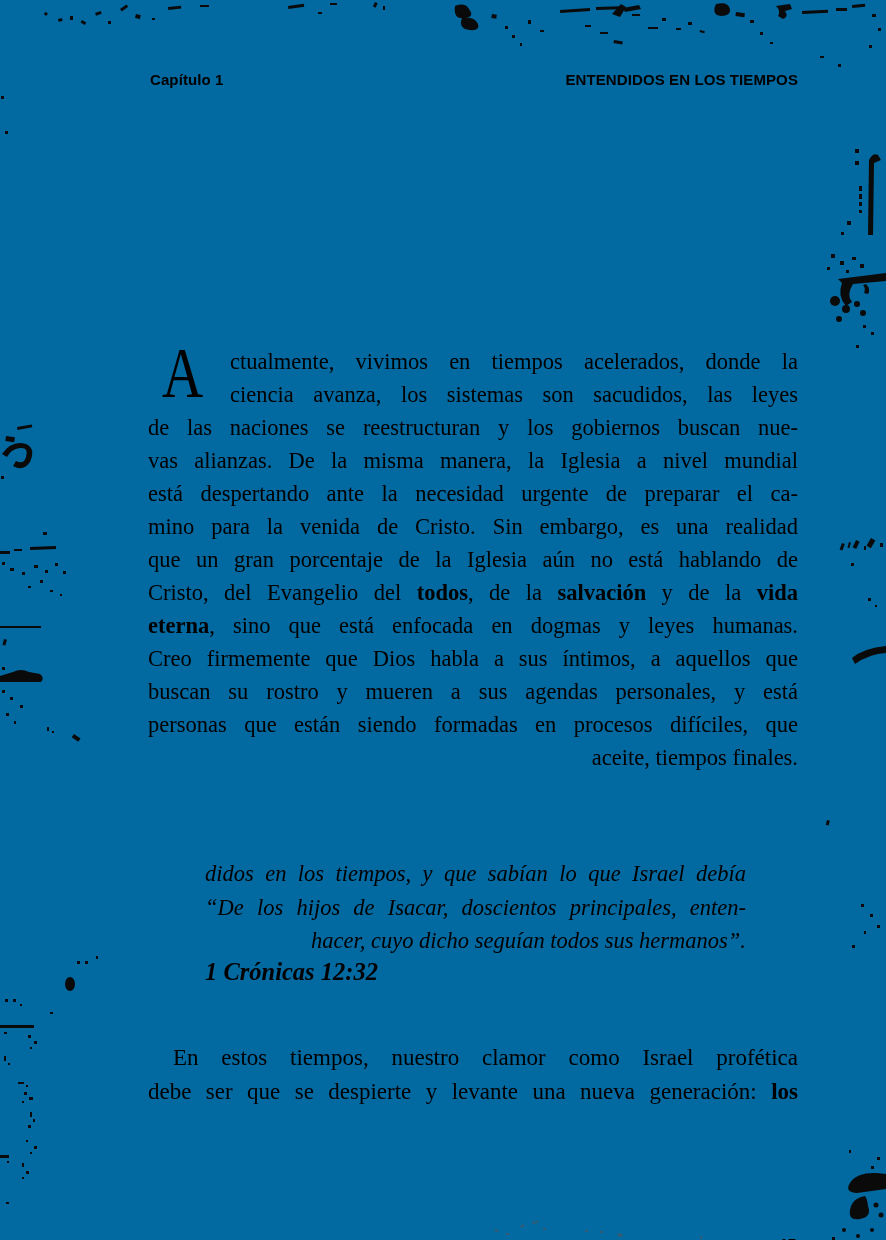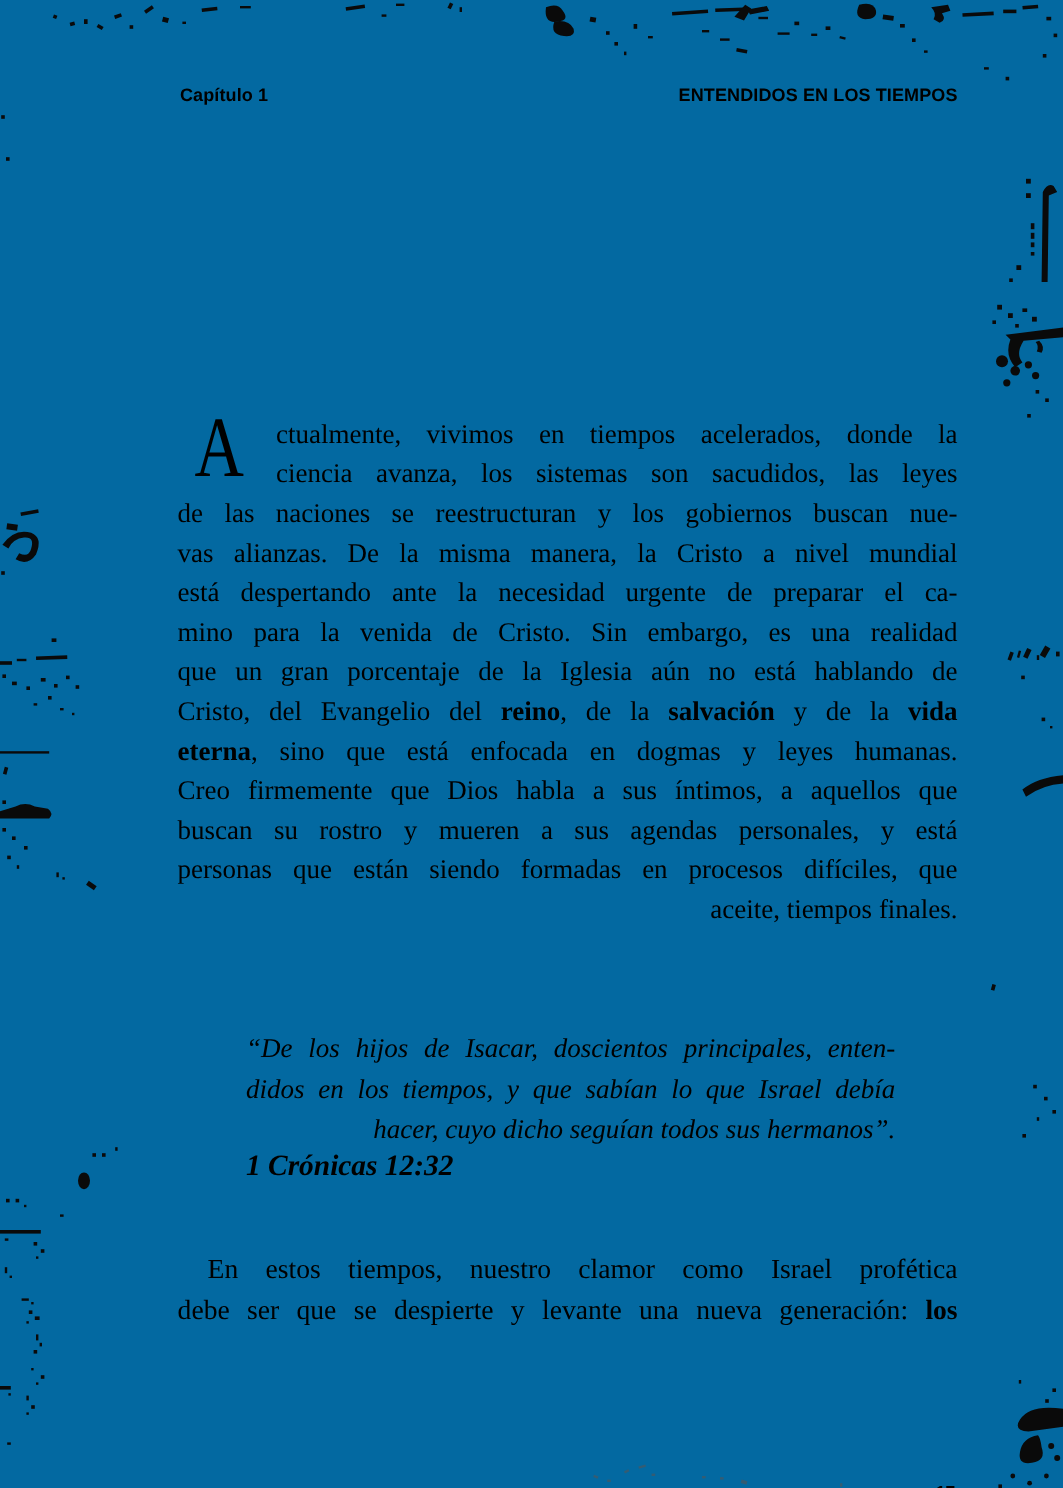--- a/index.html
+++ b/index.html
@@ -62,37 +62,37 @@
     <span>Capítulo 1</span>
     <span>ENTENDIDOS EN LOS TIEMPOS</span>
   </div>
 
   <div class="body-block p1">
     <span class="dropcap">A</span>
     <div>
         <div class="tline just dc-indent"><span>ctualmente, vivimos en tiempos acelerados, donde la</span></div>
         <div class="tline just dc-indent"><span>ciencia avanza, los sistemas son sacudidos, las leyes</span></div>
         <div class="tline just"><span>de las naciones se reestructuran y los gobiernos buscan nue-</span></div>
-        <div class="tline just"><span>vas alianzas. De la misma manera, la Cristo a nivel mundial</span></div>
+        <div class="tline just"><span>vas alianzas. De la misma manera, la Iglesia a nivel mundial</span></div>
         <div class="tline just"><span>está despertando ante la necesidad urgente de preparar el ca-</span></div>
         <div class="tline just"><span>mino para la venida de Cristo. Sin embargo, es una realidad</span></div>
         <div class="tline just"><span>que un gran porcentaje de la Iglesia aún no está hablando de</span></div>
-        <div class="tline just"><span>Cristo, del Evangelio del </span><span class="b">reino</span><span>, de la </span><span class="b">salvación</span><span> y de la </span><span class="b">vida</span></div>
+        <div class="tline just"><span>Cristo, del Evangelio del </span><span class="b">todos</span><span>, de la </span><span class="b">salvación</span><span> y de la </span><span class="b">vida</span></div>
         <div class="tline just"><span class="b">eterna</span><span>, sino que está enfocada en dogmas y leyes humanas.</span></div>
         <div class="tline just"><span>Creo firmemente que Dios habla a sus íntimos, a aquellos que</span></div>
         <div class="tline just"><span>buscan su rostro y mueren a sus agendas personales, y está</span></div>
         <div class="tline just"><span>personas que están siendo formadas en procesos difíciles, que</span></div>
         <div class="tline"><span>aceite, tiempos finales.</span></div>
       </div>
   </div>
 
   <div class="quote-block">
     <div>
+        <div class="tline just"><span>didos en los tiempos, y que sabían lo que Israel debía</span></div>
         <div class="tline just"><span>“De los hijos de Isacar, doscientos principales, enten-</span></div>
-        <div class="tline just"><span>didos en los tiempos, y que sabían lo que Israel debía</span></div>
         <div class="tline"><span>hacer, cuyo dicho seguían todos sus hermanos”.</span></div>
       </div>
   </div>
   <div class="attribution">1 Crónicas 12:32</div>
 
   <div class="p2-block">
     <div>
         <div class="tline just fl-indent"><span>En estos tiempos, nuestro clamor como Israel profética</span></div>
         <div class="tline just"><span>debe ser que se despierte y levante una nueva generación: </span><span class="b">los</span></div>
       </div>

